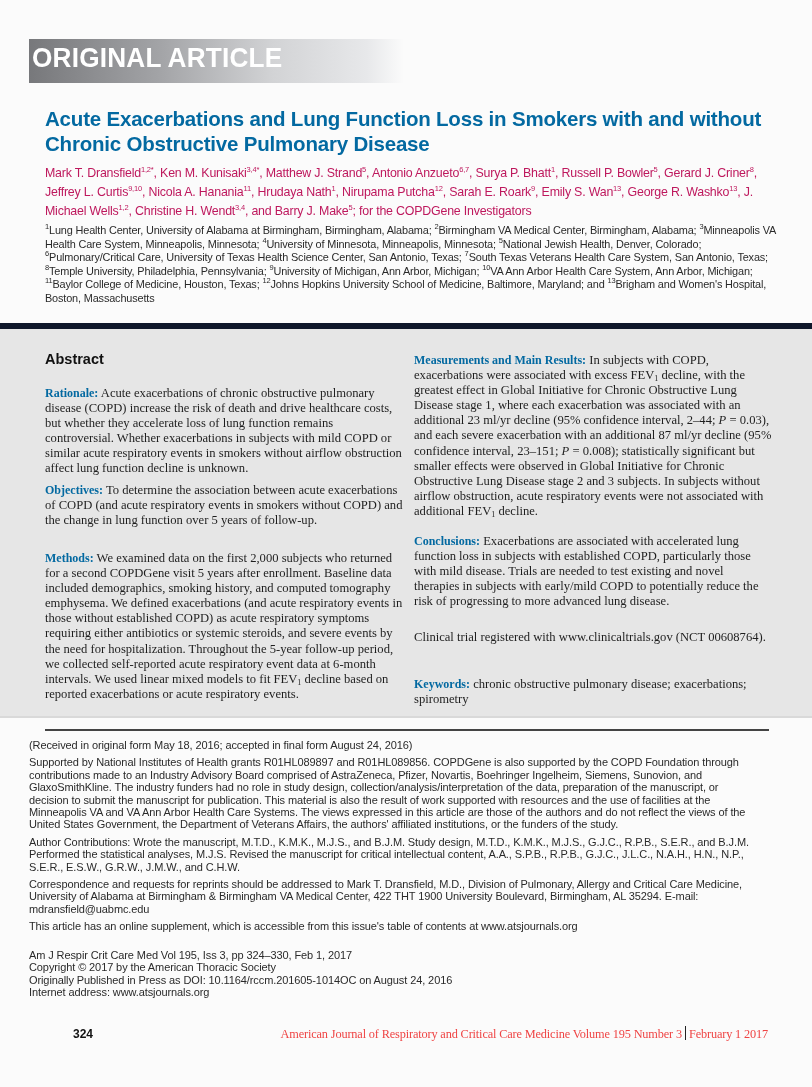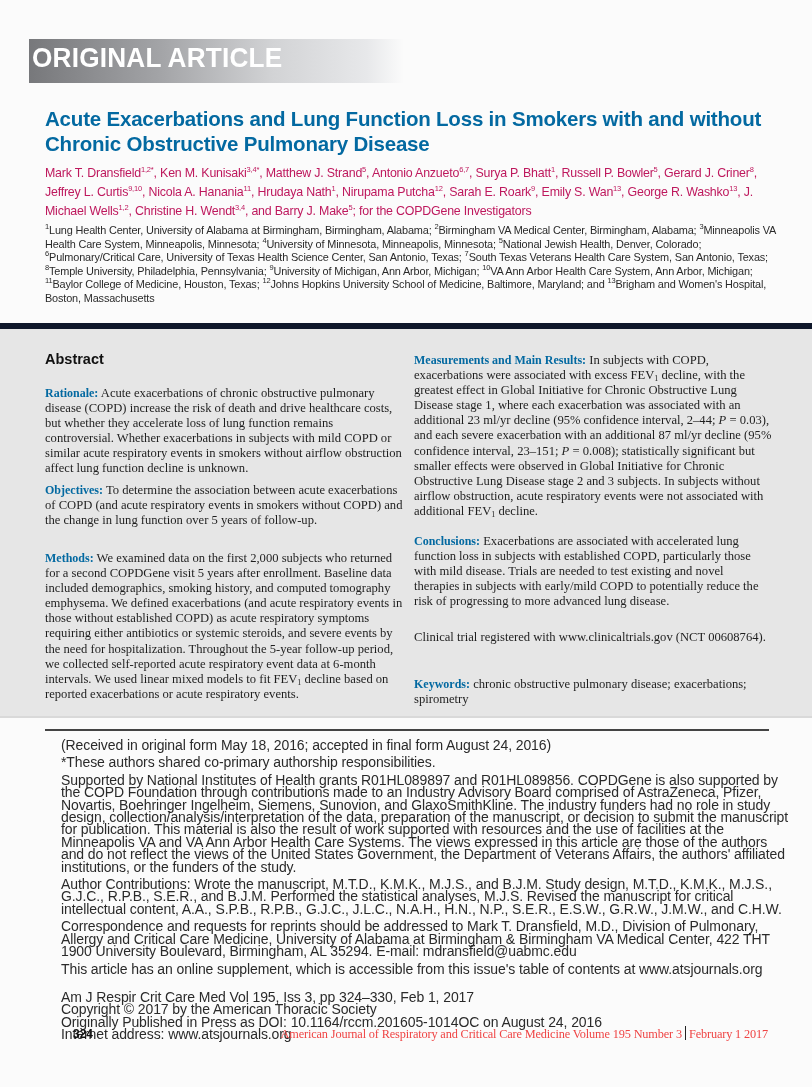--- a/index.html
+++ b/index.html
@@ -57,23 +57,23 @@
     font-family: Liberation Serif, serif; font-weight: bold;
     font-size: 12px; color: #0369a1;
   }
   .para sub { font-size: 8px; vertical-align: -2px; line-height: 0; }
 
   .rule {
     position: absolute; left: 45px; top: 729px; width: 724px; height: 2px; background: #444;
   }
 
   .footnotes {
-    position: absolute; left: 61px; top: 739px; width: 728px;
+    position: absolute; left: 29px; top: 739px; width: 728px;
     font-family: "Liberation Sans", sans-serif;
-    font-size: 14px; line-height: 12.4px; color: #2a2a2a; letter-spacing: -0.1px;
+    font-size: 11px; line-height: 12.4px; color: #2a2a2a; letter-spacing: -0.1px;
   }
   .footnotes p { margin-bottom: 5px; }
   .pubinfo { margin-top: 16px; }
   .pubinfo div { line-height: 12.4px; }
 
   .footer-page {
     position: absolute; left: 45px; top: 1027px;
     font-family: "Liberation Sans", sans-serif; font-weight: bold; font-size: 12px; color: #111; margin-left: 28px;
   }
   .footer-journal {
@@ -144,21 +144,20 @@
 
   <p class="para" style="left:414px; top:348px; width:358px;">
     <span class="lbl">Keywords:</span><span> chronic obstructive pulmonary disease; exacerbations; spirometry</span>
   </p>
 </section>
 
 <div class="rule"></div>
 
 <div class="footnotes">
   <p>(Received in original form May 18, 2016; accepted in final form August 24, 2016)</p>
-  <p>*These authors shared co-primary authorship responsibilities.</p>
   <p>Supported by National Institutes of Health grants R01HL089897 and R01HL089856. COPDGene is also supported by the COPD Foundation through contributions made to an Industry Advisory Board comprised of AstraZeneca, Pfizer, Novartis, Boehringer Ingelheim, Siemens, Sunovion, and GlaxoSmithKline. The industry funders had no role in study design, collection/analysis/interpretation of the data, preparation of the manuscript, or decision to submit the manuscript for publication. This material is also the result of work supported with resources and the use of facilities at the Minneapolis VA and VA Ann Arbor Health Care Systems. The views expressed in this article are those of the authors and do not reflect the views of the United States Government, the Department of Veterans Affairs, the authors' affiliated institutions, or the funders of the study.</p>
   <p>Author Contributions: Wrote the manuscript, M.T.D., K.M.K., M.J.S., and B.J.M. Study design, M.T.D., K.M.K., M.J.S., G.J.C., R.P.B., S.E.R., and B.J.M. Performed the statistical analyses, M.J.S. Revised the manuscript for critical intellectual content, A.A., S.P.B., R.P.B., G.J.C., J.L.C., N.A.H., H.N., N.P., S.E.R., E.S.W., G.R.W., J.M.W., and C.H.W.</p>
   <p>Correspondence and requests for reprints should be addressed to Mark T. Dransfield, M.D., Division of Pulmonary, Allergy and Critical Care Medicine, University of Alabama at Birmingham &amp; Birmingham VA Medical Center, 422 THT 1900 University Boulevard, Birmingham, AL 35294. E-mail: mdransfield@uabmc.edu</p>
   <p>This article has an online supplement, which is accessible from this issue's table of contents at www.atsjournals.org</p>
   <div class="pubinfo">
     <div>Am J Respir Crit Care Med Vol 195, Iss 3, pp 324–330, Feb 1, 2017</div>
     <div>Copyright © 2017 by the American Thoracic Society</div>
     <div>Originally Published in Press as DOI: 10.1164/rccm.201605-1014OC on August 24, 2016</div>
     <div>Internet address: www.atsjournals.org</div>
   </div>

